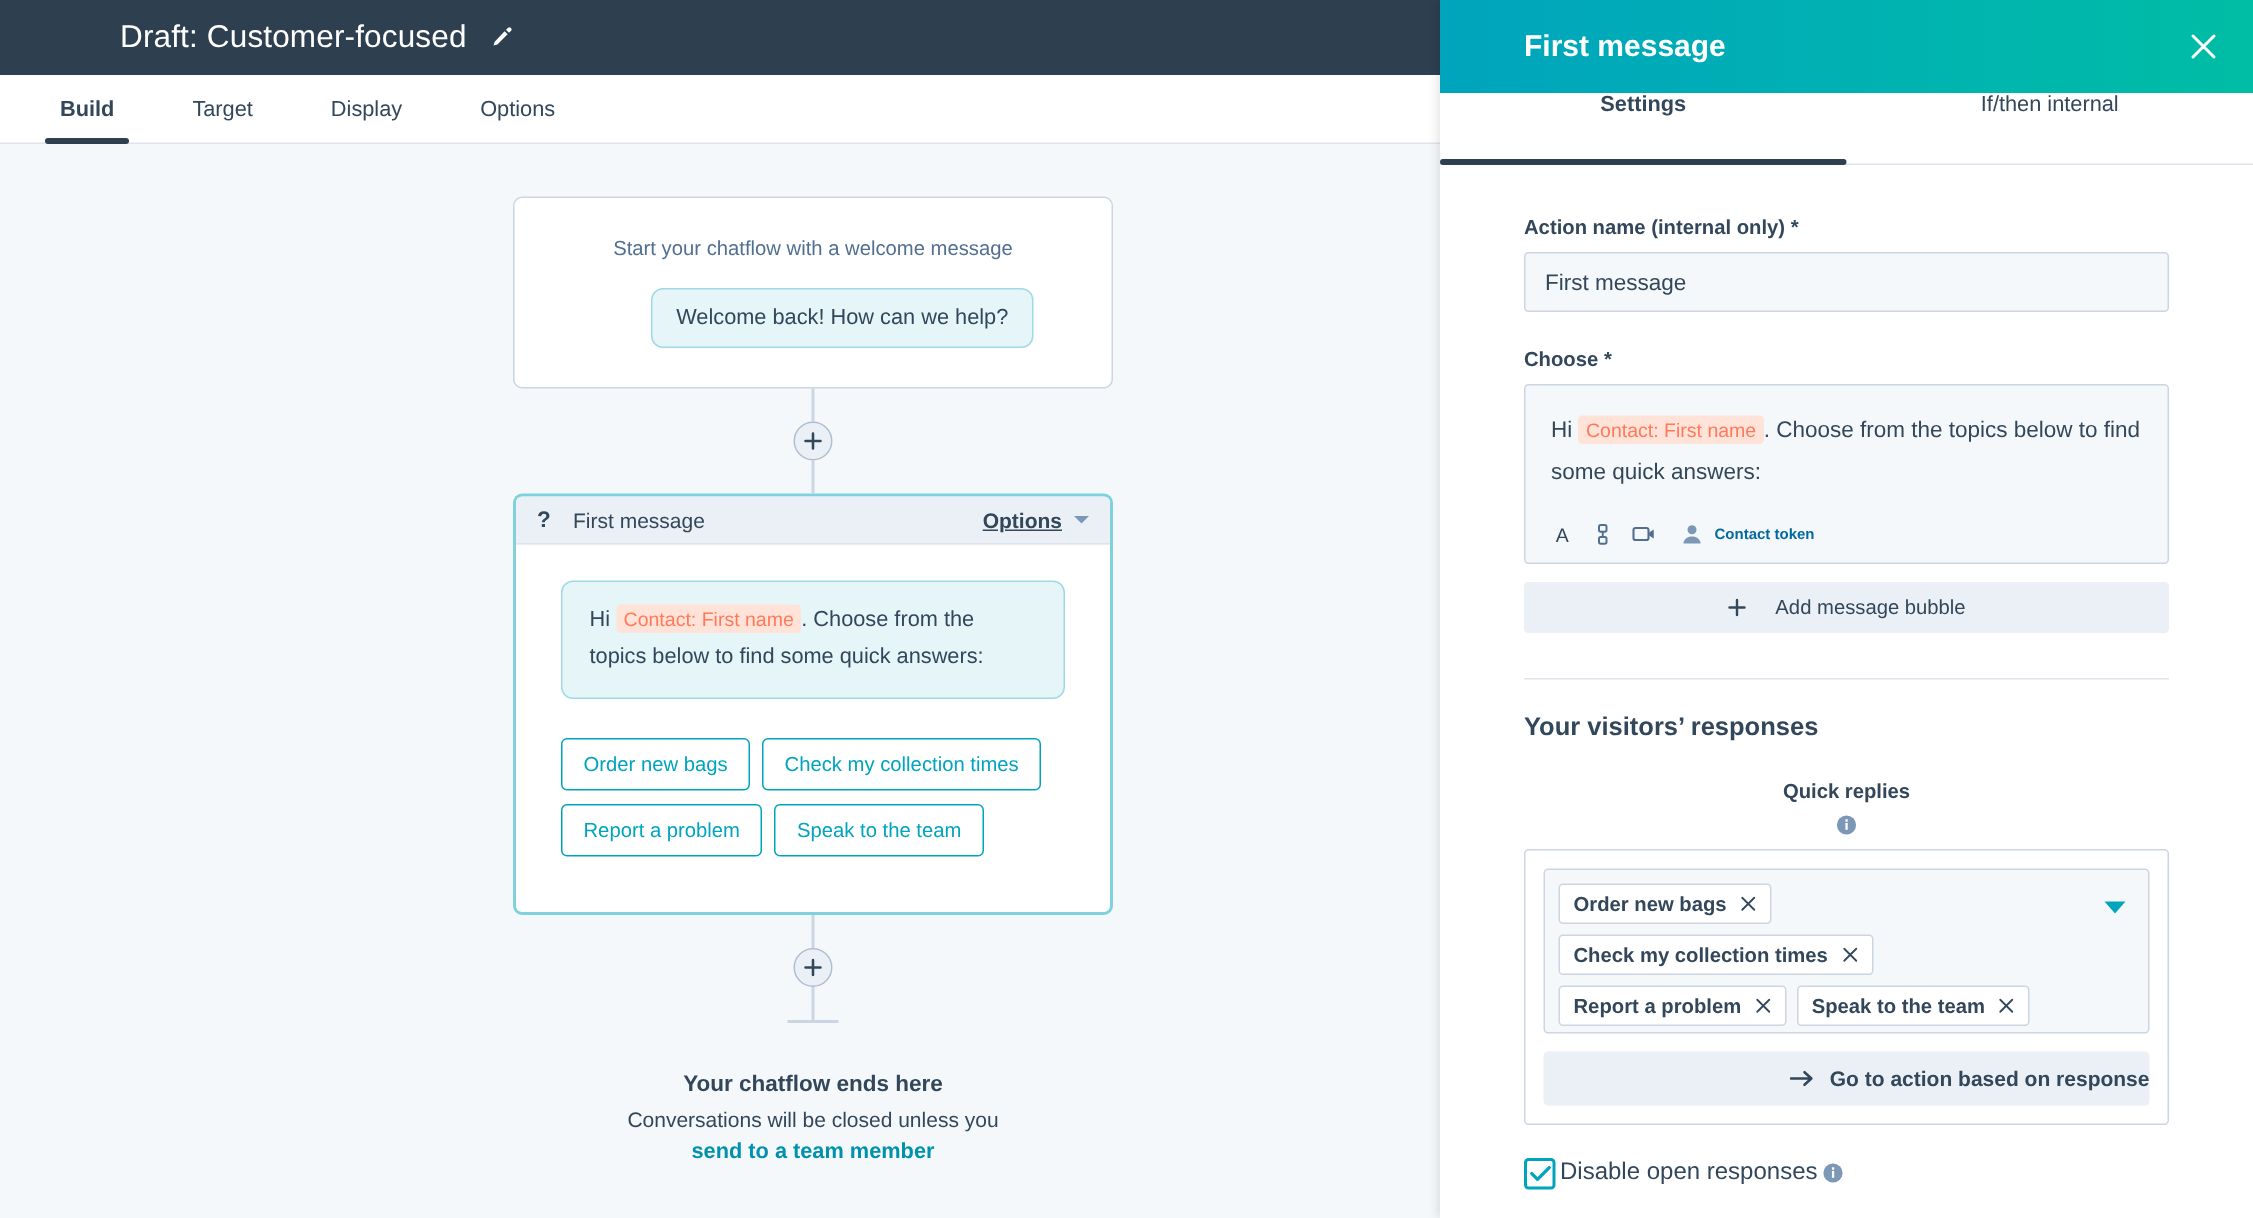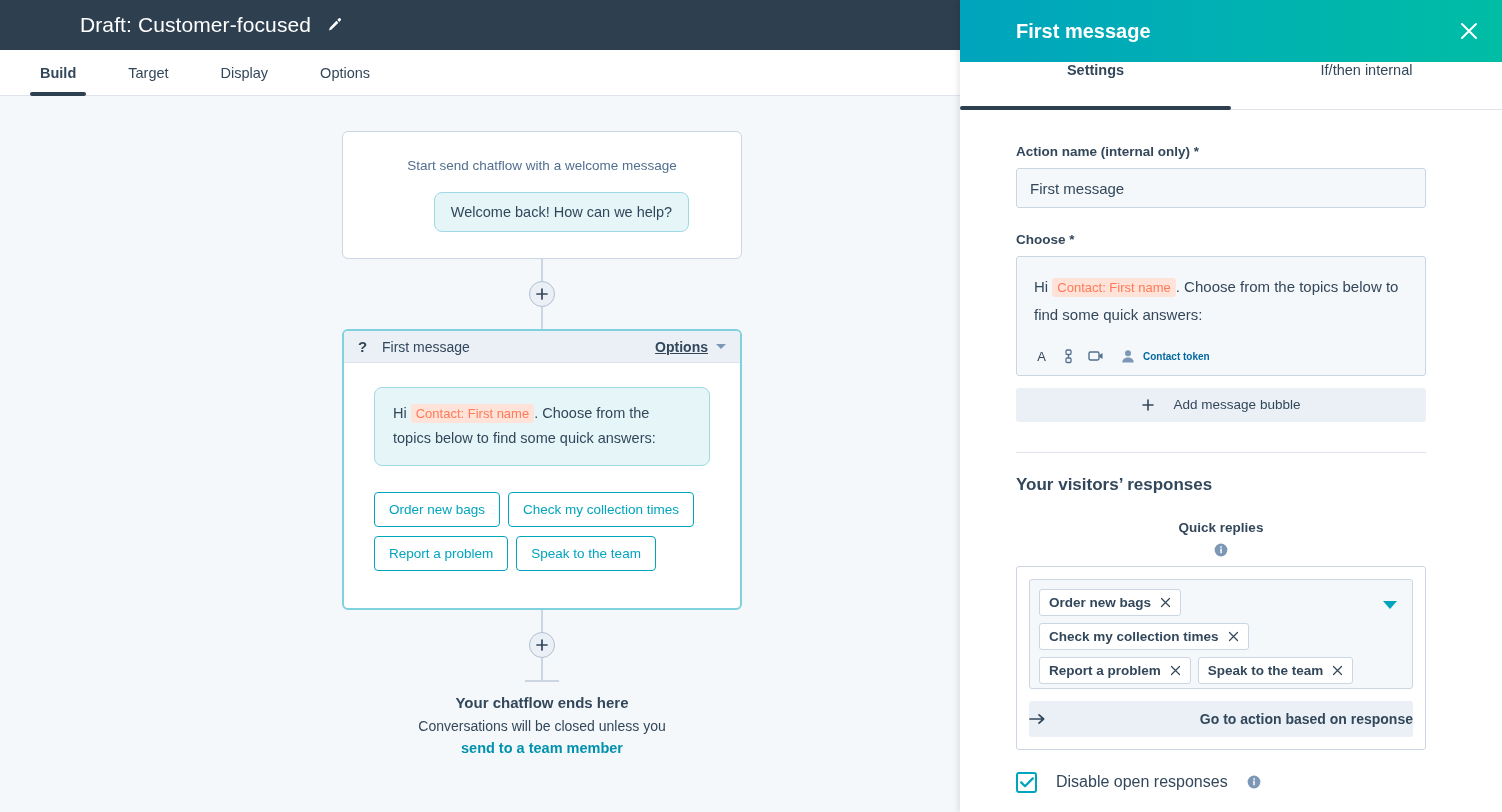--- a/index.html
+++ b/index.html
@@ -128,21 +128,21 @@
     font-size: 13px;
     white-space: nowrap;
   }
   .qr-row { display: flex; gap: 8px; margin-bottom: 9px; }
   .qr-btn {
     border: 1px solid #00A4BD; border-radius: 4px;
     background: #FFFFFF; color: #00A4BD;
     font-size: 13.5px; font-family: inherit;
     padding: 9px 14px; cursor: pointer;
   }
-  .flow-end { text-align: center; margin-top: 12px; }
+  .flow-end { text-align: center; margin-top: 32px; }
   .flow-end-title { font-size: 15px; font-weight: 700; color: #33475B; margin-bottom: 7px; }
   .flow-end-sub { font-size: 14px; color: #33475B; }
   .flow-end-link {
     display: block; margin-top: 6px;
     font-size: 14.5px; font-weight: 700; color: #0091AE;
     text-decoration: none; cursor: pointer;
   }
 
   
   .panel {
@@ -176,21 +176,21 @@
     flex: 1; display: flex; align-items: flex-start; justify-content: center;
     font-size: 14.5px; color: #33475B; cursor: pointer; position: relative;
   }
   .panel-tab.active { font-weight: 700; }
   .panel-tab.active::after {
     content: ""; position: absolute; left: 0; right: 0; bottom: -1px;
     height: 4px; background: #2E3F50; border-radius: 2px;
   }
   .panel-body {
     flex: 1; overflow: hidden;
-    padding: 34px 76px 0 56px;
+    padding: 34px 56px 0 56px;
   }
   .field-label {
     font-size: 13.5px; font-weight: 700; color: #33475B;
     margin-bottom: 9px;
   }
   .text-input {
     width: 100%; height: 40px;
     background: #F5F8FA; border: 1px solid #CBD6E2;
     border-radius: 3px;
     font-size: 15px; color: #33475B;
@@ -259,25 +259,25 @@
     border-left: 7px solid transparent;
     border-right: 7px solid transparent;
     border-top: 8px solid #00A4BD;
     cursor: pointer;
   }
   .goto-btn {
     margin-top: 12px; width: 100%; height: 36px;
     background: #EAF0F6; border: none; border-radius: 3px;
     color: #33475B; font-size: 14px; font-weight: 700;
     font-family: inherit;
-    display: flex; align-items: center; justify-content: space-between;
+    display: flex; align-items: center; justify-content: flex-end;
     gap: 10px; cursor: pointer;
   }
   .checkbox-row {
-    display: flex; align-items: center; gap: 19px; margin-top: 22px;
+    display: flex; align-items: center; gap: 3px; margin-top: 22px;
   }
   .checkbox {
     width: 21px; height: 21px;
     border: 2px solid #00A4BD; border-radius: 3px;
     background: #FFFFFF;
     display: flex; align-items: center; justify-content: center;
     cursor: pointer; flex: 0 0 21px;
   }
   .checkbox-label { font-size: 16px; color: #33475B; }
 </style>
@@ -308,21 +308,21 @@
         <span>Display</span>
       </div>
       <div class="tab">
         <span>Options</span>
       </div>
     </div>
 
     <div class="canvas">
 
       <div class="flow-card welcome-card">
-        <div class="welcome-sub">Start send chatflow with a welcome message</div>
+        <div class="welcome-sub">Start your chatflow with a welcome message</div>
         <div class="bubble">Welcome back! How can we help?</div>
       </div>
 
       <div class="connector">
         <div class="conn-line" style="height:22px"></div>
         <div class="plus-node">
           <svg width="12" height="12" viewBox="0 0 12 12">
             <path d="M6 1v10M1 6h10" stroke="#33475B" stroke-width="1.7" stroke-linecap="round"></path>
           </svg>
         </div>

